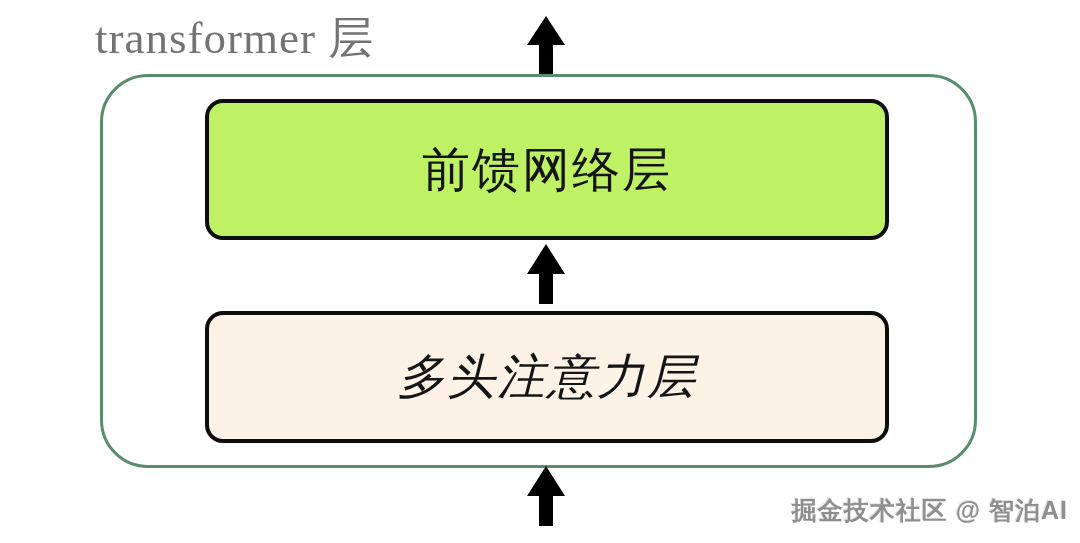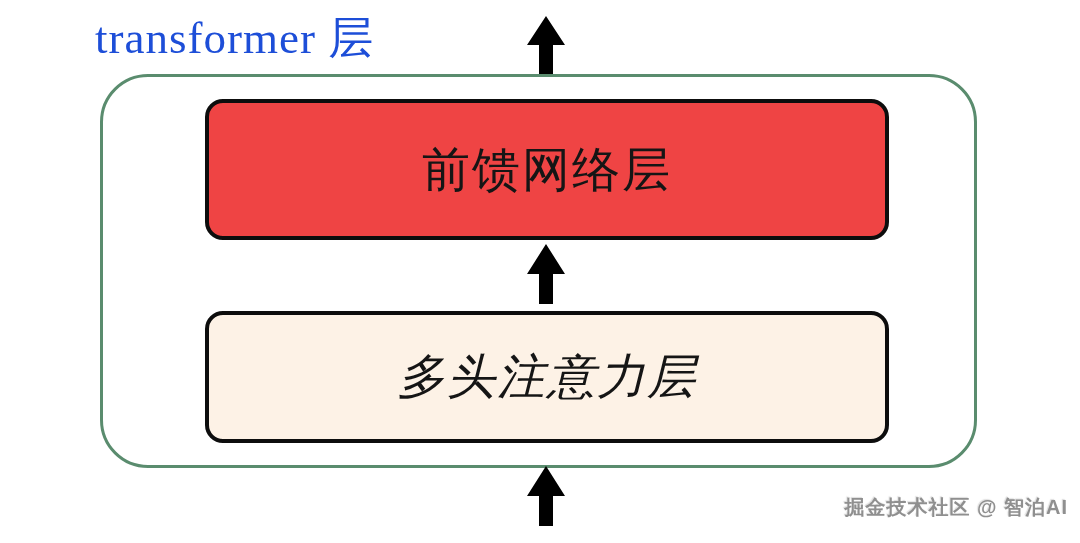--- a/index.html
+++ b/index.html
@@ -4,21 +4,21 @@
 <style>
   * { margin: 0; padding: 0; box-sizing: border-box; }
   html, body { width: 1080px; height: 543px; background: #ffffff; overflow: hidden; }
   body { position: relative; font-family: "Liberation Serif", "DejaVu Serif", serif; }
 
   .diagram-title {
     position: absolute;
     left: 95px;
     top: 8px;
     font-size: 45px;
-    color: #1d4ed8;
+    color: #737373;
     letter-spacing: 1px;
     white-space: nowrap;
   }
 
   .transformer-container {
     position: absolute;
     left: 100px;
     top: 74px;
     width: 877px;
     height: 394px;
@@ -39,21 +39,21 @@
   }
   .layer-box span {
     font-size: 48px;
     color: #151515;
     letter-spacing: 2px;
     white-space: nowrap;
   }
   .feed-forward-box {
     top: 99px;
     height: 141px;
-    background: #ef4444;
+    background: #bef264;
   }
   .attention-box {
     top: 311px;
     height: 132px;
     background: #fdf2e6;
     font-style: italic;
   }
 
   .arrow {
     position: absolute;
@@ -64,21 +64,21 @@
   .arrow-top    { top: 16px;  height: 58px; }
   .arrow-middle { top: 244px; height: 60px; }
   .arrow-bottom { top: 466px; height: 60px; }
 
   .watermark {
     position: absolute;
     right: 12px;
     top: 494px;
     font-family: "Liberation Sans", "DejaVu Sans", sans-serif;
     font-weight: bold;
-    font-size: 20px;
+    font-size: 25px;
     color: #8f8f8f;
     text-shadow: 2px 2px 1px rgba(255,255,255,0.95), -1px -1px 1px rgba(120,120,120,0.25);
     letter-spacing: 1px;
     white-space: nowrap;
   }
 </style>
 </head>
 <body>
 
 <div class="diagram-title">transformer 层</div>

